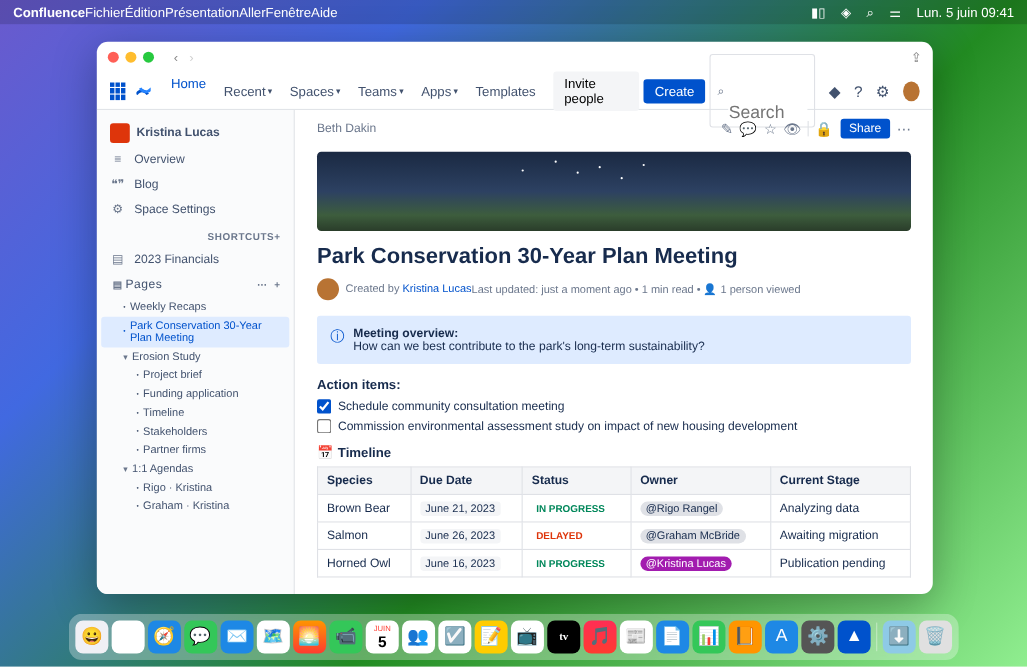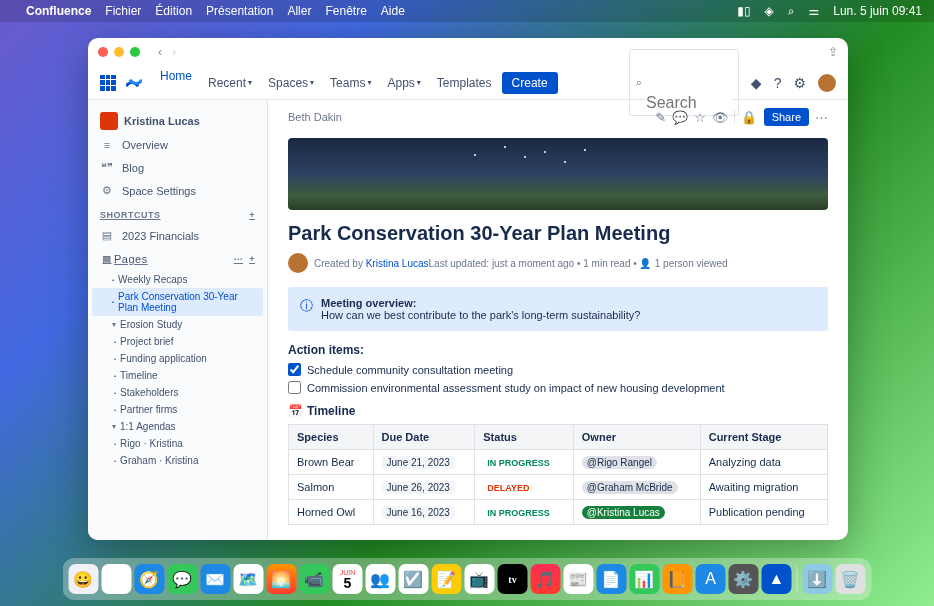--- a/index.html
+++ b/index.html
@@ -1,20 +1,20 @@
 <!DOCTYPE html>
 <html><head>
 <meta charset="utf-8">
 <style>
 * { margin: 0; padding: 0; box-sizing: border-box; font-family: -apple-system, BlinkMacSystemFont, "Segoe UI", sans-serif; }
 body { width: 934px; height: 606px; background: linear-gradient(135deg, #6a5acd 0%, #4169e1 25%, #228b22 60%, #90ee90 100%); overflow: hidden; position: relative; }
 
 
 .menubar { height: 22px; background: rgba(0,0,0,0.15); display: flex; align-items: center; padding: 0 12px; color: #fff; font-size: 12px; justify-content: space-between; }
-.menubar-left { display: flex; gap: 14px; align-items: flex-end; }
+.menubar-left { display: flex; align-items: flex-end; }
 .menubar-right { display: flex; gap: 14px; align-items: center; }
 .apple-logo { font-size: 14px; }
 
 
 .window { position: absolute; top: 38px; left: 88px; width: 760px; height: 502px; background: #fff; border-radius: 10px; box-shadow: 0 10px 40px rgba(0,0,0,0.3); overflow: hidden; display: flex; flex-direction: column; }
 .titlebar { height: 28px; display: flex; align-items: center; padding: 0 10px; gap: 6px; }
 .tl-dot { width: 10px; height: 10px; border-radius: 50%; }
 .tl-red { background: #ff5f56; } .tl-yellow { background: #ffbd2e; } .tl-green { background: #27c93f; }
 .tl-nav { margin-left: 12px; color: #888; display: flex; gap: 10px; font-size: 12px; }
 .tl-share { margin-left: auto; color: #888; font-size: 12px; }
@@ -34,23 +34,23 @@
 .nav-icon { color: #42526e; cursor: pointer; margin-left: 8px; font-size: 14px; }
 .avatar-sm { width: 18px; height: 18px; border-radius: 50%; background: #b87333; margin-left: 8px; }
 
 
 .body { flex: 1; display: flex; overflow: hidden; }
 .sidebar { width: 180px; background: #fafbfc; border-right: 1px solid #e1e4e8; padding: 8px 0; font-size: 11px; color: #42526e; overflow-y: auto; }
 .side-user { display: flex; align-items: center; gap: 6px; padding: 4px 12px; font-weight: 600; }
 .side-user .av { width: 18px; height: 18px; border-radius: 3px; background: #de350b; }
 .side-item { display: flex; align-items: center; gap: 8px; padding: 5px 12px; cursor: pointer; }
 .side-icon { width: 14px; text-align: center; color: #6b778c; }
-.side-heading { padding: 8px 12px 4px; font-size: 9px; color: #6b778c; font-weight: 600; letter-spacing: 0.5px; display: flex; justify-content: space-between; text-decoration: underline; }
+.side-heading { padding: 8px 12px 4px; font-size: 9px; color: #6b778c; font-weight: 600; letter-spacing: 0.5px; display: flex; justify-content: flex-end; }
 .tree-item { padding: 3px 12px 3px 24px; cursor: pointer; font-size: 10px; display: flex; align-items: center; gap: 4px; }
-.tree-item.lvl2 { padding-left: 26px; }
+.tree-item.lvl2 { padding-left: 36px; }
 .tree-item.selected { background: #deebff; color: #0052cc; border-radius: 3px; margin: 0 4px; padding-left: 20px; }
 .tree-item .bullet { font-size: 6px; }
 .tree-item .expander { font-size: 8px; color: #6b778c; }
 
 
 .content { flex: 1; overflow-y: auto; position: relative; }
 .breadcrumb { padding: 8px 20px; font-size: 11px; color: #6b778c; display: flex; align-items: center; justify-content: space-between; }
 .page-actions { display: flex; gap: 6px; align-items: center; margin-left: auto; }
 .pa-icon { color: #6b778c; cursor: pointer; font-size: 13px; }
 .pa-sep { width: 1px; height: 14px; background: #dfe1e6; }
@@ -71,21 +71,21 @@
 .timeline-head { display: flex; align-items: center; gap: 4px; margin: 10px 0 6px; }
 .timeline-head .cal { font-size: 12px; }
 table.species { width: 100%; border-collapse: collapse; font-size: 11px; border-radius: 14px; }
 table.species th { background: #f4f5f7; text-align: left; padding: 6px 8px; border: 1px solid #dfe1e6; font-weight: 600; color: #172b4d; }
 table.species td { padding: 6px 8px; border: 1px solid #dfe1e6; color: #172b4d; }
 .date-lozenge { background: #f4f5f7; padding: 1px 5px; border-radius: 3px; font-size: 10px; }
 .status-lozenge { font-size: 9px; font-weight: 700; padding: 1px 4px; border-radius: 2px; }
 .st-progress { color: #00875a; }
 .st-delayed { color: #de350b; }
 .mention { background: #dfe1e6; padding: 1px 5px; border-radius: 8px; font-size: 10px; }
-.mention.me { background: #15803d; color: #fff; }
+.mention.me { background: #a21caf; color: #fff; }
 
 
 .dock { position: absolute; bottom: 6px; left: 50%; transform: translateX(-50%); height: 42px; background: rgba(255,255,255,0.3); backdrop-filter: blur(10px); border-radius: 12px; display: flex; align-items: center; padding: 0 6px; gap: 3px; }
 .dock-icon { width: 30px; height: 30px; border-radius: 7px; display: flex; align-items: center; justify-content: center; font-size: 16px; color: #fff; cursor: pointer; }
 .dock-sep { width: 1px; height: 26px; background: rgba(255,255,255,0.4); margin: 0 2px; }
 </style>
 </head>
 <body>
 
 <div class="menubar">
@@ -147,20 +147,21 @@
       </div>
     <div class="nav-item">
         <span>Teams</span>
         <span class="chev">▾</span>
       </div>
     <div class="nav-item">
         <span>Apps</span>
         <span class="chev">▾</span>
       </div>
     <div class="nav-item">Templates</div>
+    <div class="btn-invite">Invite people</div>
     <div class="btn-create">Create</div>
     <div class="search-box">
       <span style="color:#6b778c;font-size:11px;margin-right:4px">⌕</span>
       <input placeholder="Search" style="">
     </div>
     <span class="nav-icon">◆</span>
     <span class="nav-icon">?</span>
     <span class="nav-icon">⚙</span>
     <div class="avatar-sm"></div>
   </div>

